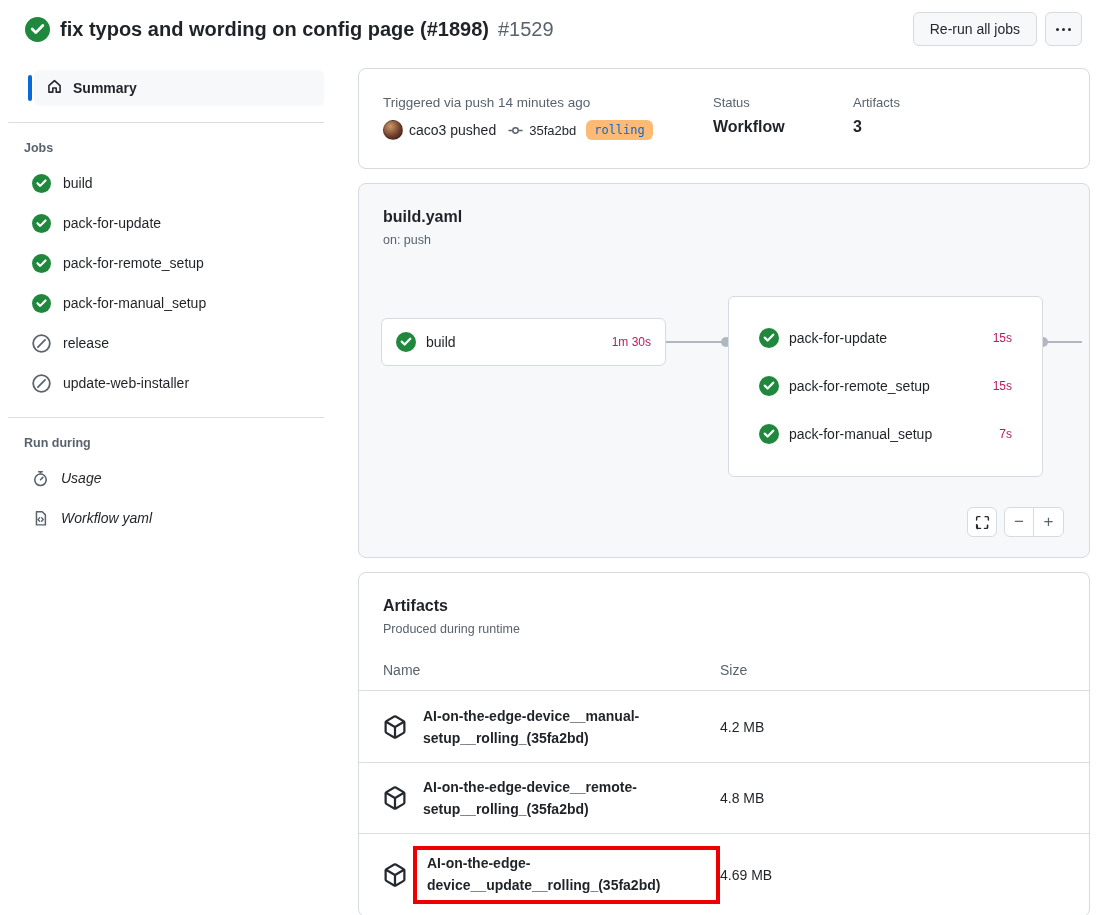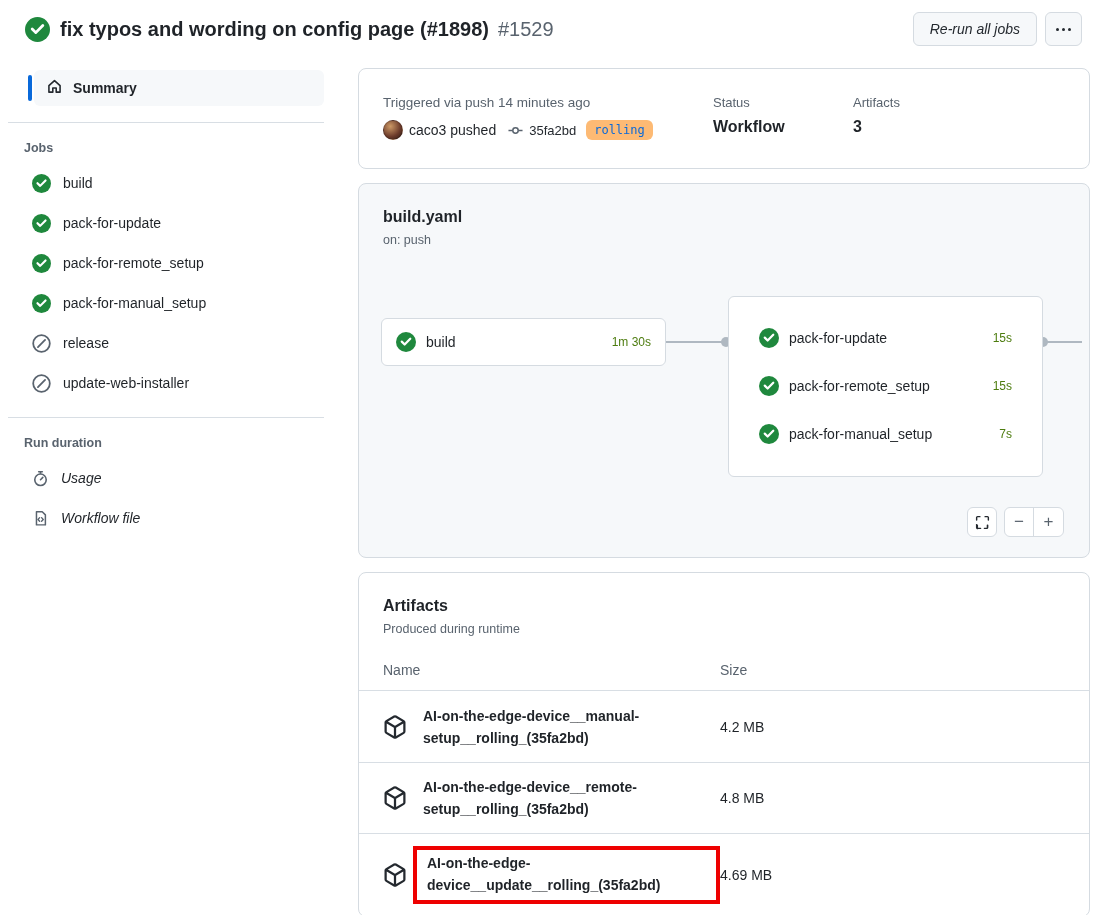--- a/index.html
+++ b/index.html
@@ -15,21 +15,21 @@
     display: flex; align-items: center;
     padding: 12px 16px 10px 25px; height: 56px;
   }
   .run-header .status-icon { margin-right: 10px; flex: none; display: flex; }
   .run-title { font-size: 20px; font-weight: bold; }
   .run-number { font-size: 20px; color: #59636e; margin-left: 9px; font-weight: 400; }
   .header-actions { margin-left: auto; display: flex; gap: 8px; align-items: center; }
   .btn {
     background: #f6f8fa; border: 1px solid #d5dbe1; border-radius: 6px;
     padding: 6px 16px; font-size: 14px; color: #24292f; font-weight: 500;
-    font-family: "Liberation Sans", sans-serif; cursor: pointer; height: 34px; font-style: italic;
+    font-family: "Liberation Sans", sans-serif; cursor: pointer; height: 34px;
   }
   .btn.icon-btn { padding: 6px 10px; display: flex; align-items: center; }
   .kebab { display: flex; gap: 3px; }
   .kebab i { width: 3px; height: 3px; border-radius: 50%; background: #24292f; display: block; }
 
   
   .layout { display: flex; align-items: flex-start; }
   .sidebar { width: 340px; flex: none; padding: 14px 16px 0 8px; }
   .main { flex: 1; padding: 12px 8px 0 18px; }
 
@@ -85,21 +85,21 @@
   .graph-card { background: #f6f8fa; position: relative; height: 375px; overflow: hidden; }
   .graph-card .card-head { padding: 24px 24px 0 24px; }
   .card-title { font-size: 16px; font-weight: bold; }
   .card-subtitle { font-size: 12.5px; color: #59636e; margin-top: 7px; }
   .job-node {
     position: absolute; left: 22px; top: 134px; width: 285px; height: 48px;
     background: #fff; border: 1px solid #d5dbe1; border-radius: 6px;
     display: flex; align-items: center; padding: 0 14px; gap: 10px; cursor: pointer;
   }
   .job-node .job-label { flex: 1; font-size: 14px; }
-  .job-duration { font-size: 12px; color: #4d7c0f; }
+  .job-duration { font-size: 12px; color: #be185d; }
   .group-node {
     position: absolute; left: 369px; top: 112px; width: 315px; height: 181px;
     background: #fff; border: 1px solid #d5dbe1; border-radius: 6px;
     padding-top: 17px;
   }
   .group-row {
     height: 48px; display: flex; align-items: center; gap: 10px;
     padding: 0 30px; cursor: pointer;
   }
   .group-row .job-label { flex: 1; font-size: 14px; }
@@ -266,37 +266,37 @@
             <svg width="19" height="19" viewBox="0 0 16 16">
               <use href="#i-skip-circle"></use>
             </svg>
           </span>
         <span>update-web-installer</span>
       </li>
     </ul>
 
     <div class="side-divider"></div>
 
-    <div class="side-heading">Run duration</div>
+    <div class="side-heading">Run during</div>
     <ul class="side-list run-details-list">
       <li>
         <span class="gi">
             <svg width="17" height="17" viewBox="0 0 16 16">
               <use href="#i-stopwatch"></use>
             </svg>
           </span>
         <span>Usage</span>
       </li>
       <li>
         <span class="gi">
             <svg width="17" height="17" viewBox="0 0 16 16">
               <use href="#i-workflow-file"></use>
             </svg>
           </span>
-        <span>Workflow file</span>
+        <span>Workflow yaml</span>
       </li>
     </ul>
   </div>
 
   <div class="main">
 
     <div class="card summary-card">
       <div class="trigger-block">
         <div class="trigger-line1">Triggered via push 14 minutes ago</div>
         <div class="trigger-line2">

